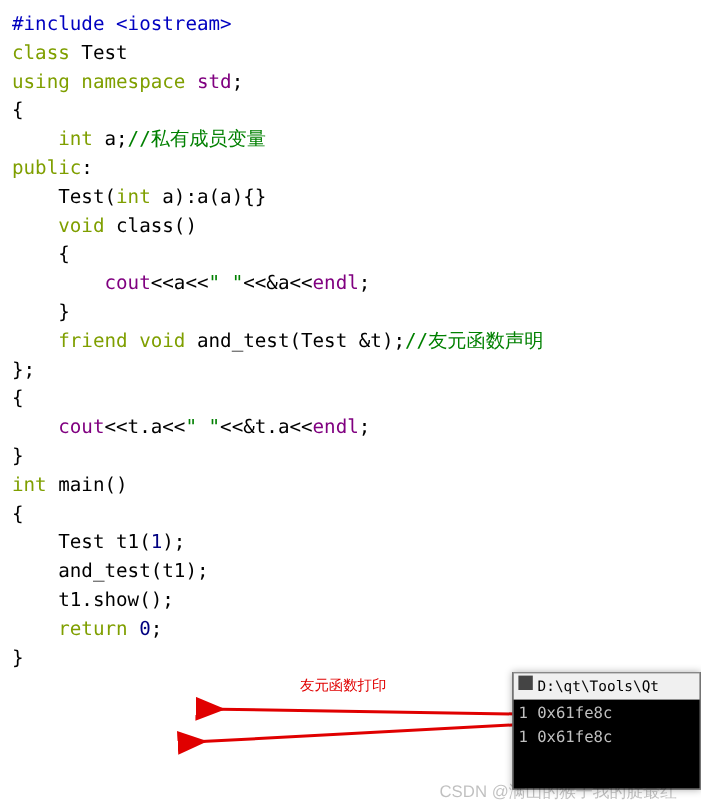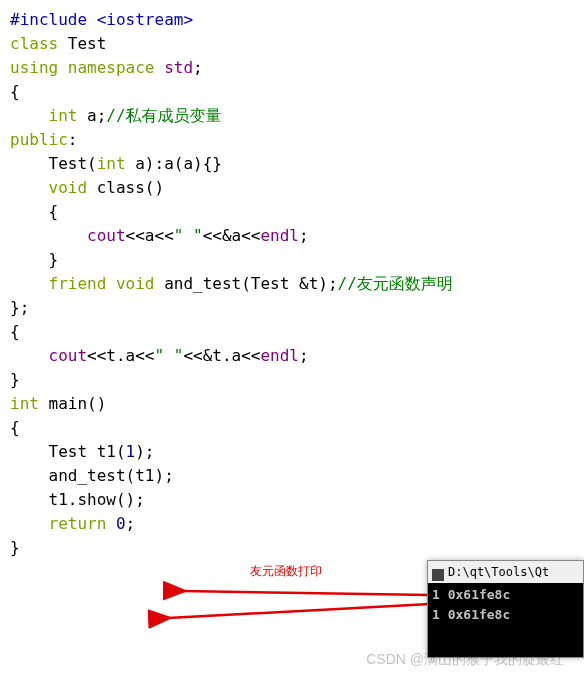--- a/index.html
+++ b/index.html
@@ -45,37 +45,36 @@
     border: 1px solid #888;
     font-family: "SimSun", Consolas, monospace;
     box-shadow: 0 0 6px rgba(0,0,0,.3);
   }
   .console-titlebar {
     background: #f0f0f0;
     color: #000;
     font-size: 12px;
     padding: 2px 4px;
     display: flex;
-    align-items: flex-end;
+    align-items: flex-start;
     gap: 4px;
     white-space: nowrap;
     overflow: hidden;
   }
   .console-icon {
     width: 12px; height: 12px;
     background: #444;
     display: inline-block;
   }
   .console-body {
     color: #c0c0c0;
     font-size: 13px;
     padding: 2px 4px;
     min-height: 70px;
     white-space: pre;
-    font-weight: bold;
   }
 
   .arrow {
     position: absolute;
     pointer-events: none;
   }
   .arrow svg { overflow: visible; }
 
   .watermark {
     position: absolute;

